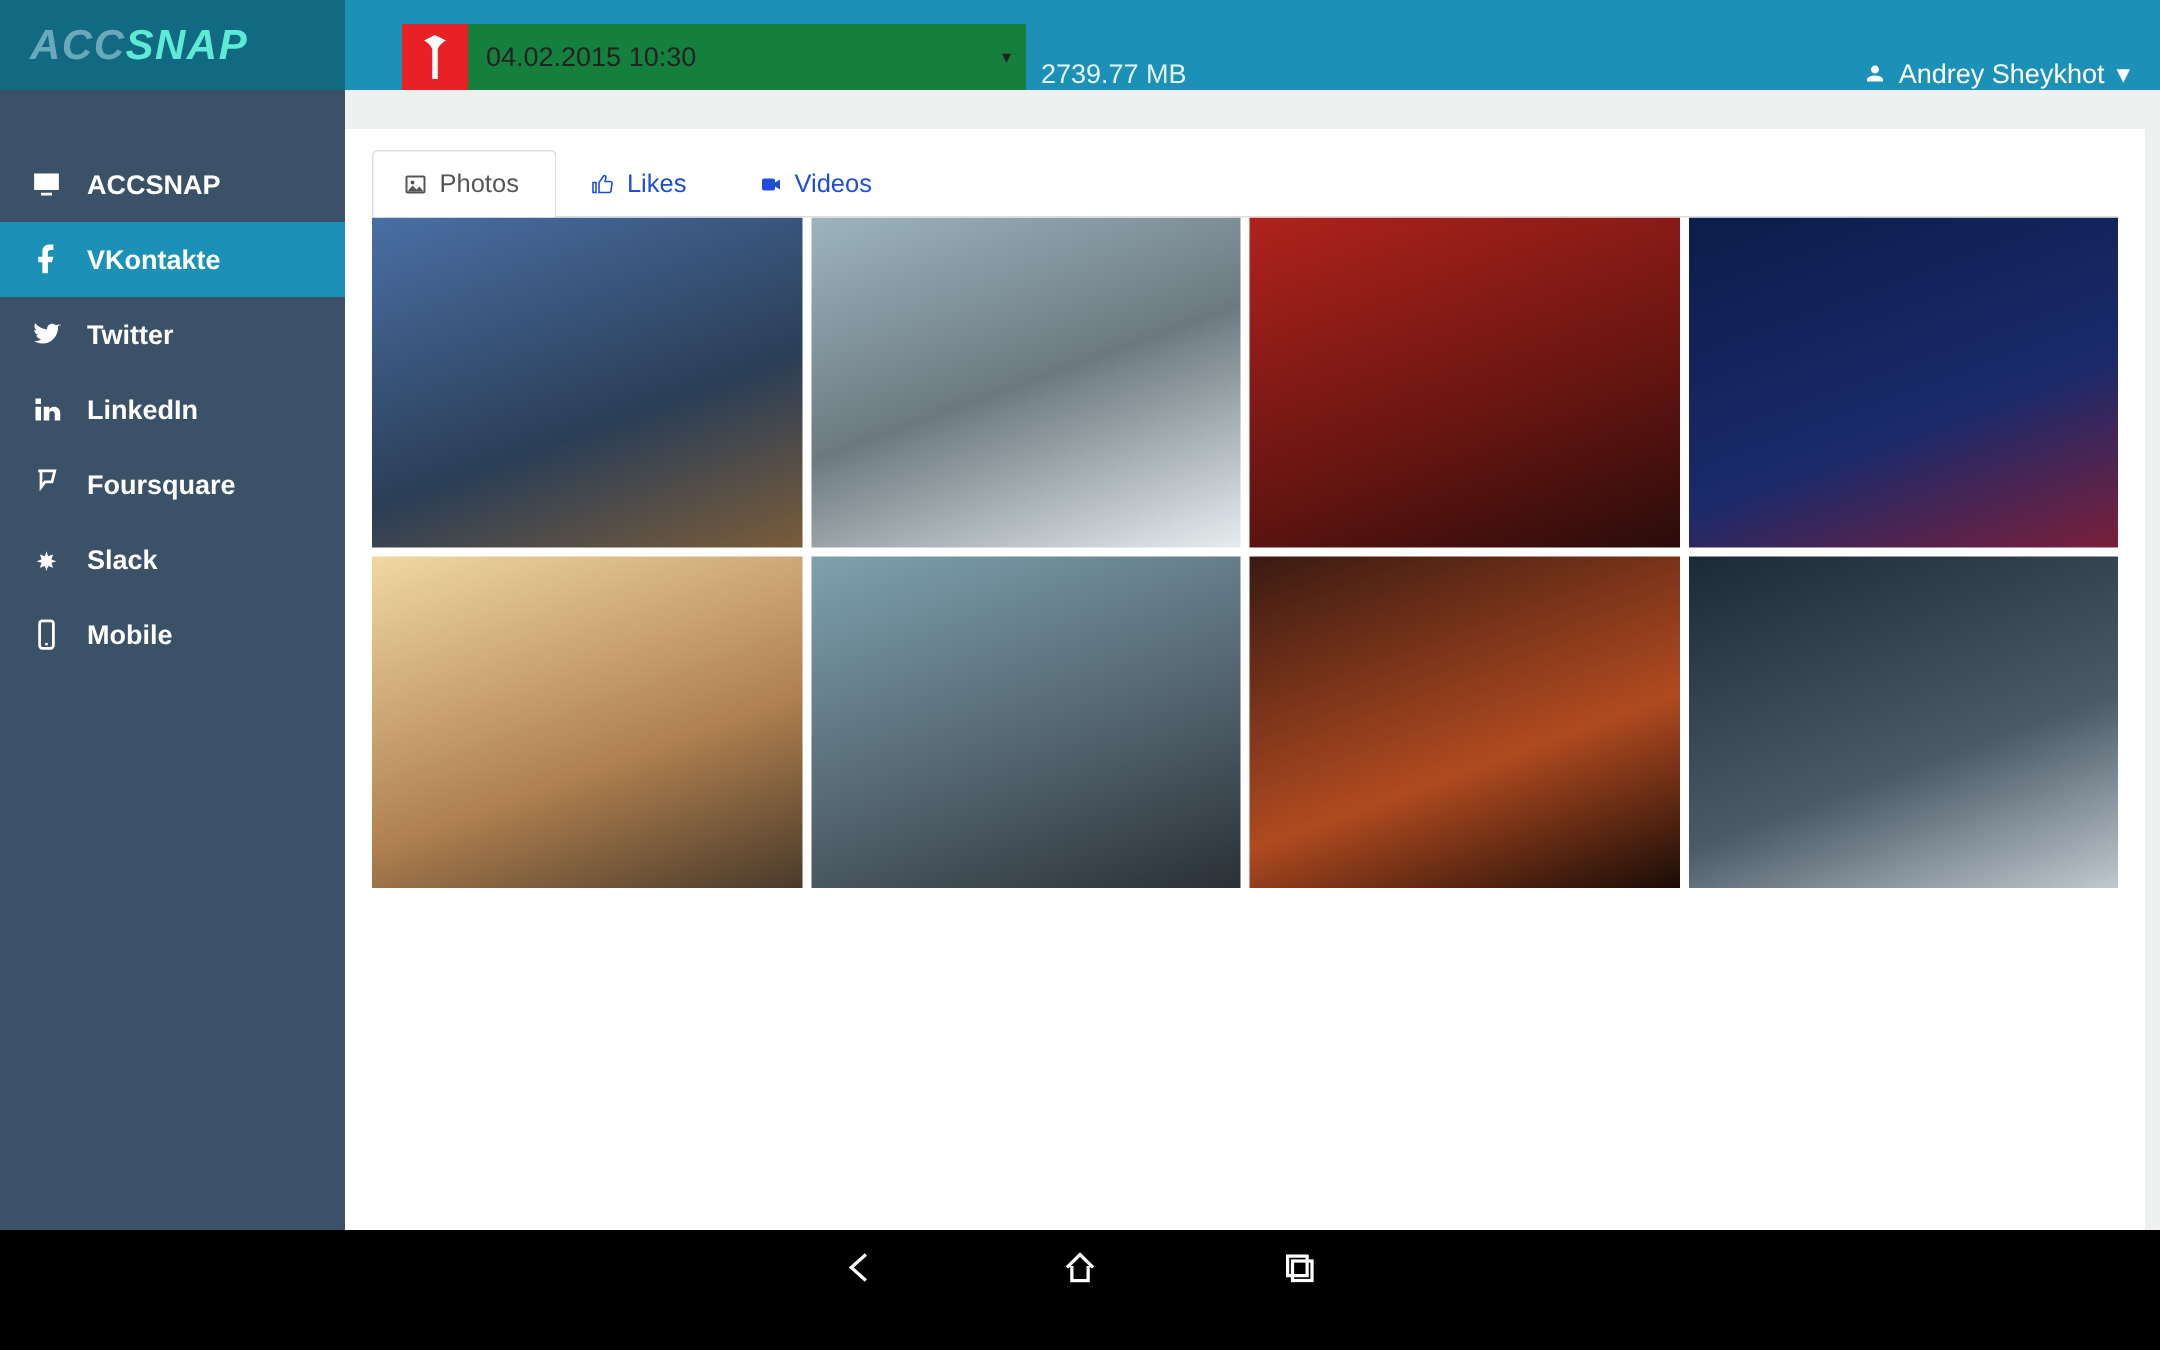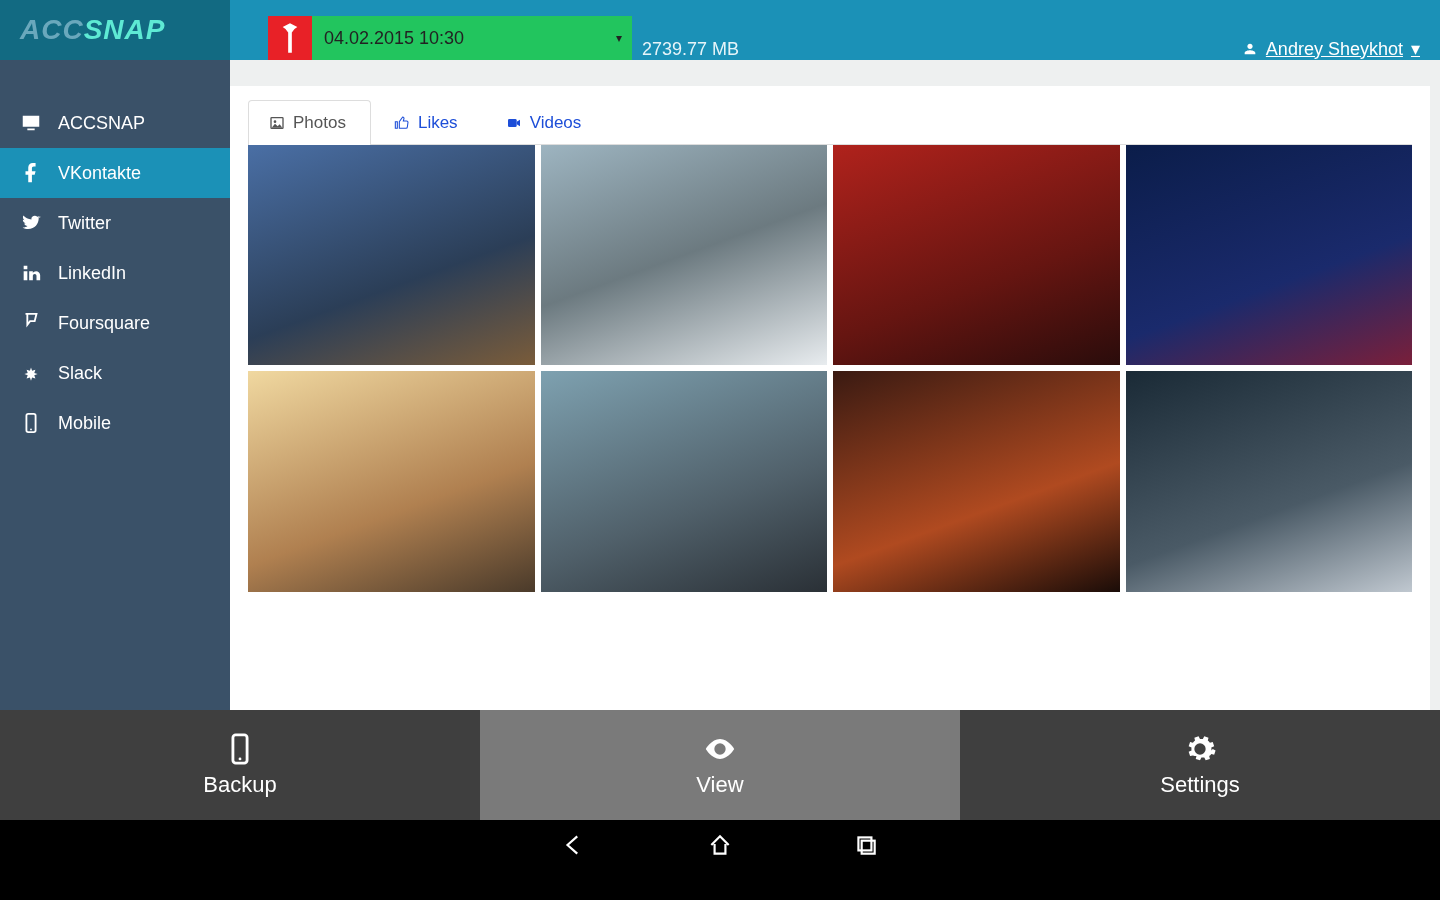--- a/index.html
+++ b/index.html
@@ -3,29 +3,29 @@
 <meta charset="utf-8">
 <style>
   * { box-sizing: border-box; margin: 0; padding: 0; }
   body { font-family: -apple-system, BlinkMacSystemFont, "Segoe UI", Arial, sans-serif; width: 1440px; height: 900px; overflow: hidden; background: #000; }
   .app { display: flex; flex-direction: column; height: 820px; }
   .topbar { height: 60px; background: #1b91b7; display: flex; align-items: flex-end; color: #fff; }
   .logo { width: 230px; height: 60px; background: #126a82; display: flex; align-items: center; padding-left: 20px; font-weight: 700; font-size: 28px; letter-spacing: 1px; font-style: italic; }
   .logo .acc { color: #6aa8bc; }
   .logo .snap { color: #5eead4; }
   .top-icon-block { width: 44px; height: 44px; background: #e82127; margin-left: 38px; display: flex; align-items: center; justify-content: center; color:#fff; font-weight:700; font-size:22px; }
-  .date-select { height: 44px; background: #22c55e; color: #222; border: none; font-size: 18px; padding: 0 12px; width: 320px; margin-left: 0; appearance: none; position: relative; }
+  .date-select { height: 44px; background: #15803d; color: #222; border: none; font-size: 18px; padding: 0 12px; width: 372px; margin-left: 0; appearance: none; position: relative; }
   .select-wrap { position: relative; }
   .select-wrap::after { content: "▾"; position: absolute; right: 10px; top: 50%; transform: translateY(-50%); color: #222; font-size: 12px; pointer-events:none;}
   .storage { margin-left: 10px; color: #e6f4f9; font-size: 18px; }
-  .user { margin-left: auto; margin-right: 20px; display: flex; align-items: center; gap: 8px; font-size: 18px; text-decoration: underline; }
+  .user { margin-left: auto; margin-right: 20px; display: flex; align-items: center; gap: 8px; font-size: 18px; }
   .user svg { width:16px; height:16px; fill:#fff; }
   .body { display: flex; flex: 1; min-height:0; }
   .sidebar { width: 230px; background: #3a5168; color: #fff; display: flex; flex-direction: column; padding-top: 38px; }
-  .side-item { display: flex; align-items: center; gap: 16px; padding: 14px 20px; font-size: 18px; cursor: pointer; }
+  .side-item { display: flex; align-items: center; gap: 16px; padding: 14px 20px; font-size: 18px; cursor: pointer; font-weight: bold; }
   .side-item.active { background: #1b91b7; }
   .side-item svg { width: 22px; height: 22px; fill: #fff; }
   .main { flex: 1; background: #eef0f0; padding: 26px 0 0 0; display:flex; flex-direction:column; min-width:0;}
   .card { background: #fff; margin: 0 10px 0 0; flex:1; display:flex; flex-direction:column; min-height:0; padding: 14px 18px 0 18px;}
   .tabs { display: flex; border-bottom: 1px solid #ddd; gap:2px; }
   .tab { padding: 12px 24px 12px 20px; font-size: 17px; color: #1d4ed8; border: 1px solid transparent; border-bottom:none; display:flex; align-items:center; gap:8px; cursor:pointer; margin-bottom:-1px; border-radius:4px 4px 0 0;}
   .tab.active { color: #555; border-color: #ddd; background:#fff; }
   .tab svg { width:16px; height:16px; fill: currentColor; }
   .goback-wrap { display:flex; justify-content:center; padding: 22px 0 18px 0; }
   .goback { background:#337ab7; color:#fff; border:1px solid #2e6da4; padding:9px 18px; font-size:17px; border-radius:0; box-shadow: 0 3px 0 rgba(0,0,0,0.08); cursor:pointer;}
@@ -160,42 +160,20 @@
           <div class="thumb p4"></div>
           <div class="thumb p5"></div>
           <div class="thumb p6"></div>
           <div class="thumb p7"></div>
           <div class="thumb p8"></div>
         </div>
       </div>
     </div>
   </div>
 
-  <div class="bottombar">
-    <div class="bottom-btn">
-      <svg viewBox="0 0 24 24">
-          <rect x="7" y="2" width="10" height="20" rx="2" fill="none" stroke="#fff" stroke-width="2"></rect>
-          <circle cx="12" cy="19" r="1"></circle>
-        </svg>
-      <span>Backup</span>
-    </div>
-    <div class="bottom-btn active">
-      <svg viewBox="0 0 24 24">
-          <path d="M12 5C6 5 2 12 2 12s4 7 10 7 10-7 10-7-4-7-10-7zm0 11a4 4 0 110-8 4 4 0 010 8z"></path>
-          <circle cx="12" cy="12" r="2" fill="#7a7a7a"></circle>
-        </svg>
-      <span>View</span>
-    </div>
-    <div class="bottom-btn">
-      <svg viewBox="0 0 24 24">
-          <path d="M12 8a4 4 0 100 8 4 4 0 000-8zm9 4l2 1-1 3-2-.5a8 8 0 01-1.5 1.5l.5 2-3 1-1-2a8 8 0 01-2 0l-1 2-3-1 .5-2A8 8 0 017 16.5L5 17l-1-3 2-1a8 8 0 010-2l-2-1 1-3 2 .5A8 8 0 018.5 6L8 4l3-1 1 2a8 8 0 012 0l1-2 3 1-.5 2A8 8 0 0119 7.5l2-.5 1 3-2 1a8 8 0 010 2z" fill="#fff"></path>
-        </svg>
-      <span>Settings</span>
-    </div>
-  </div>
 </div>
 
 <div class="syswrap">
 <div class="sysbar">
   <svg viewBox="0 0 24 24">
         <path d="M15 4l-9 8 9 8"></path>
       </svg>
   <svg viewBox="0 0 24 24">
         <path d="M4 12l8-8 8 8M7 11v9h10v-9"></path>
       </svg>

